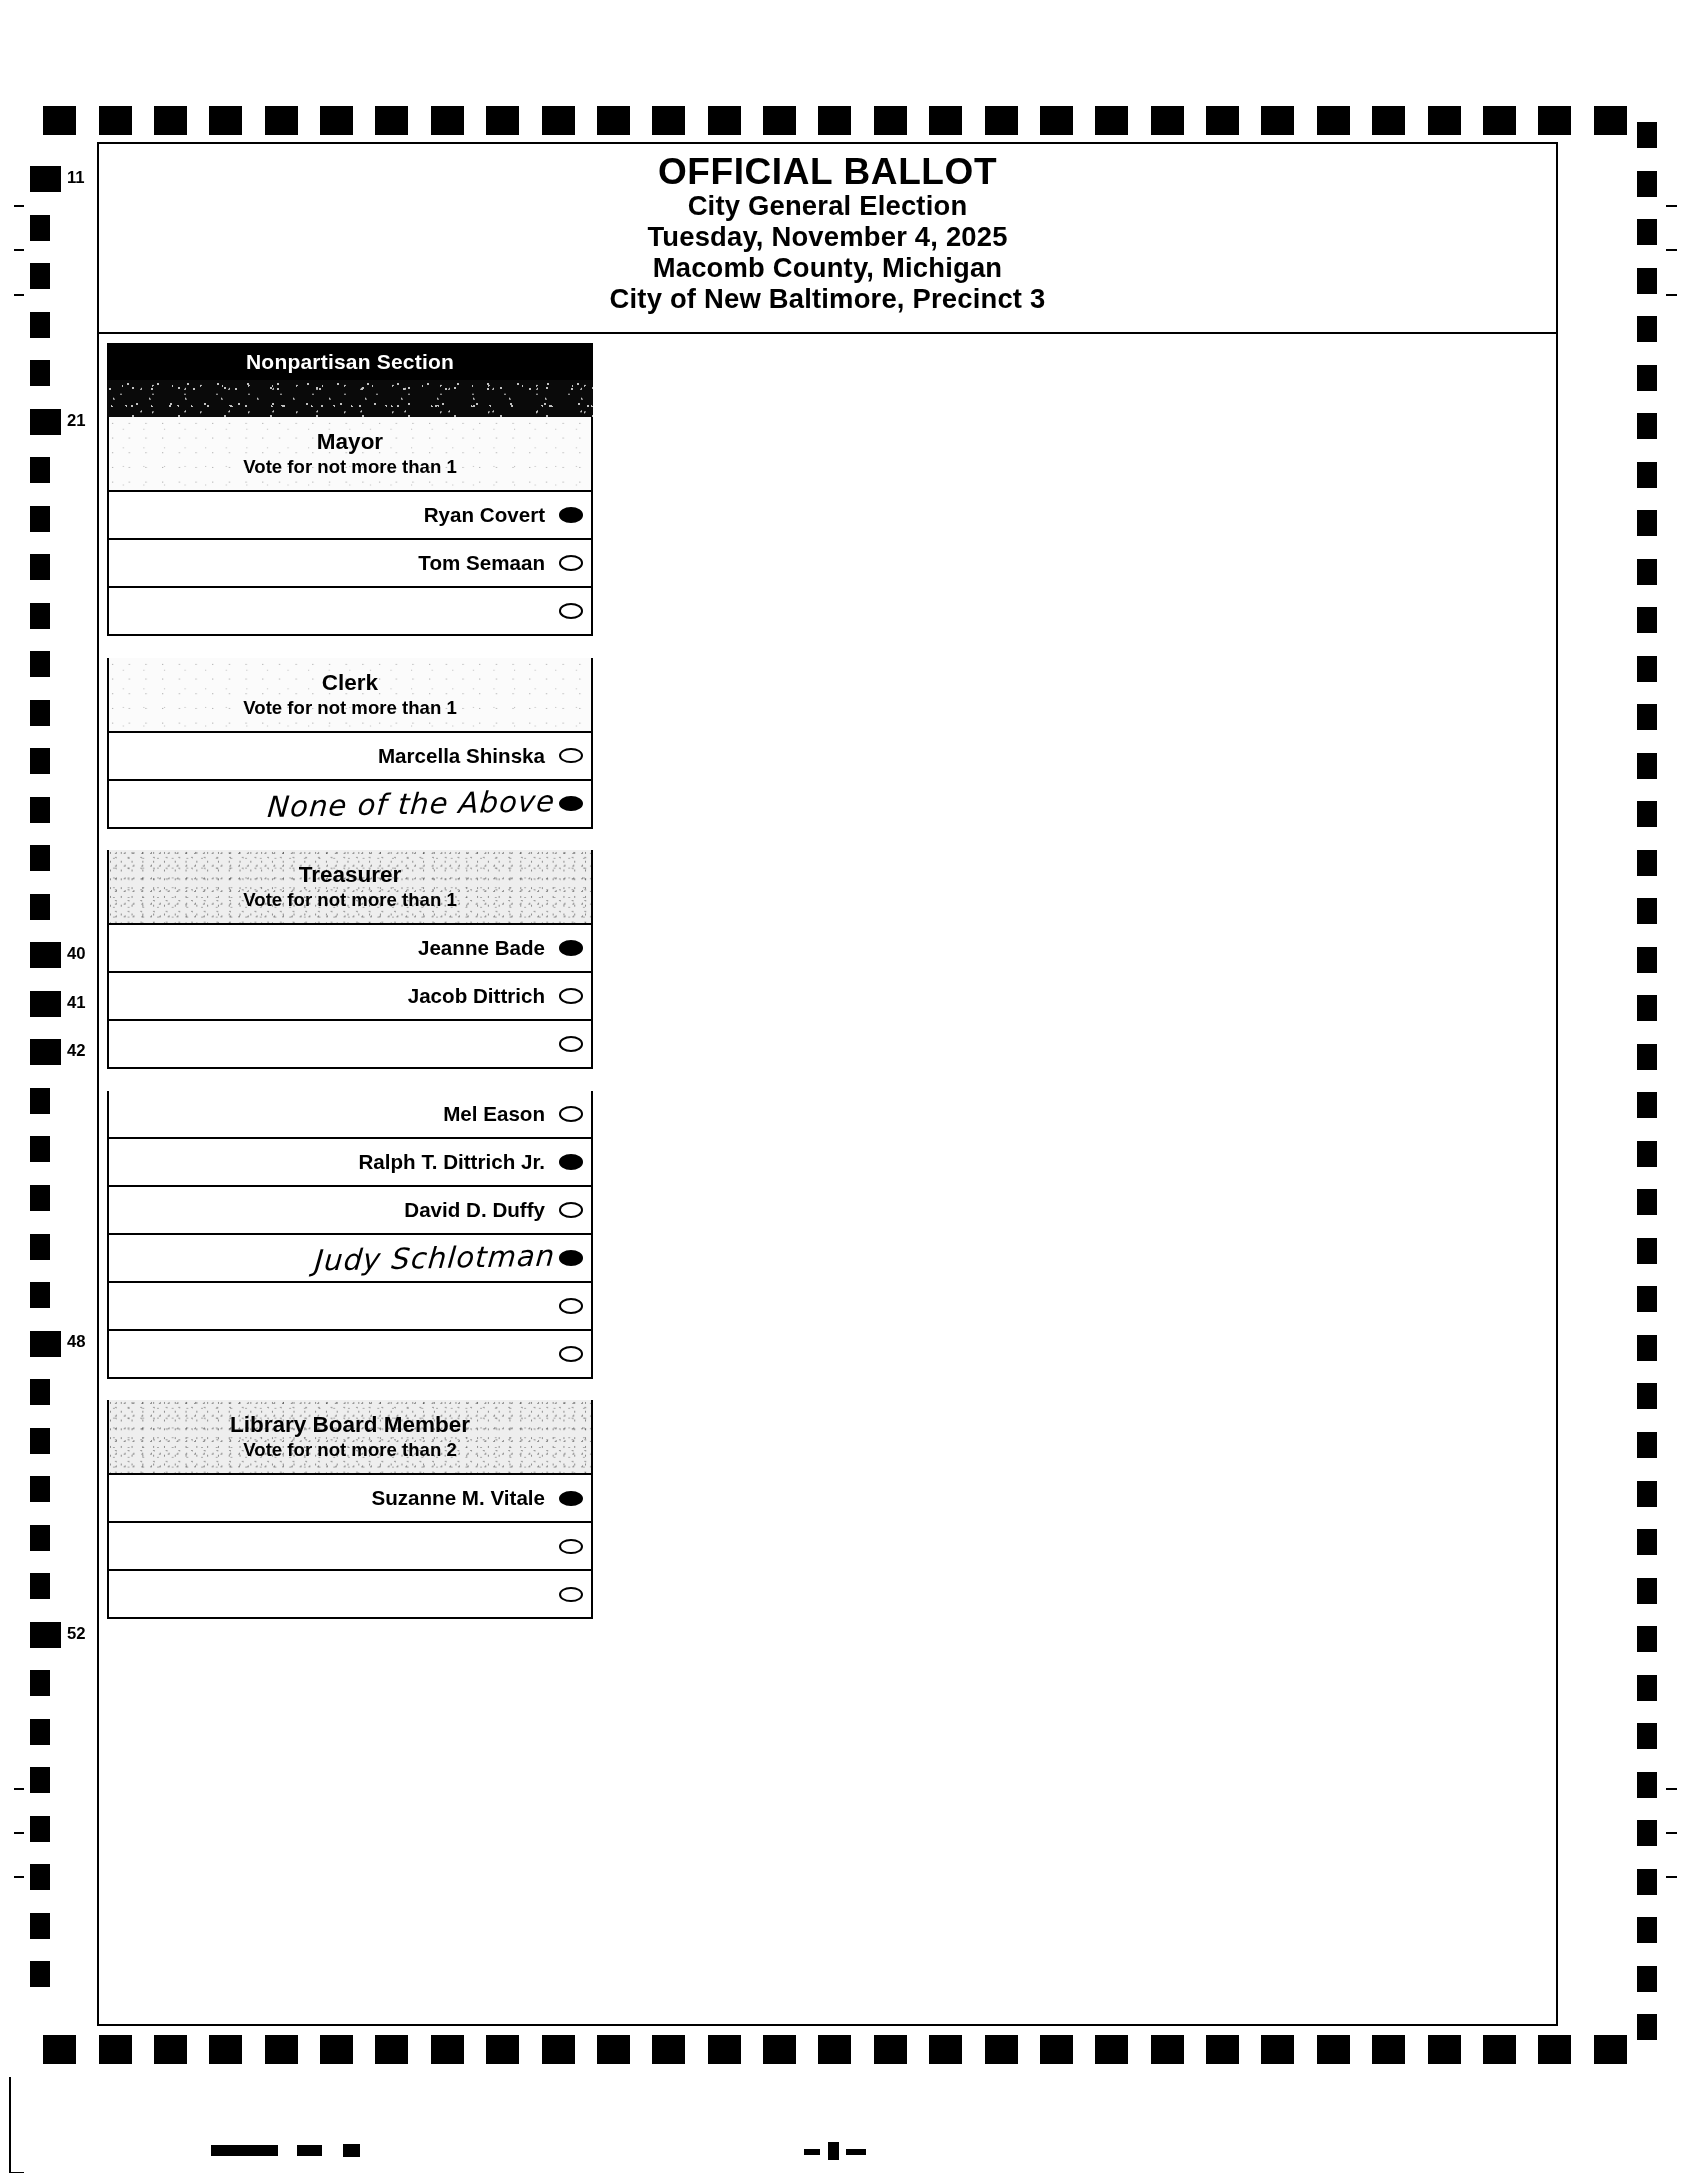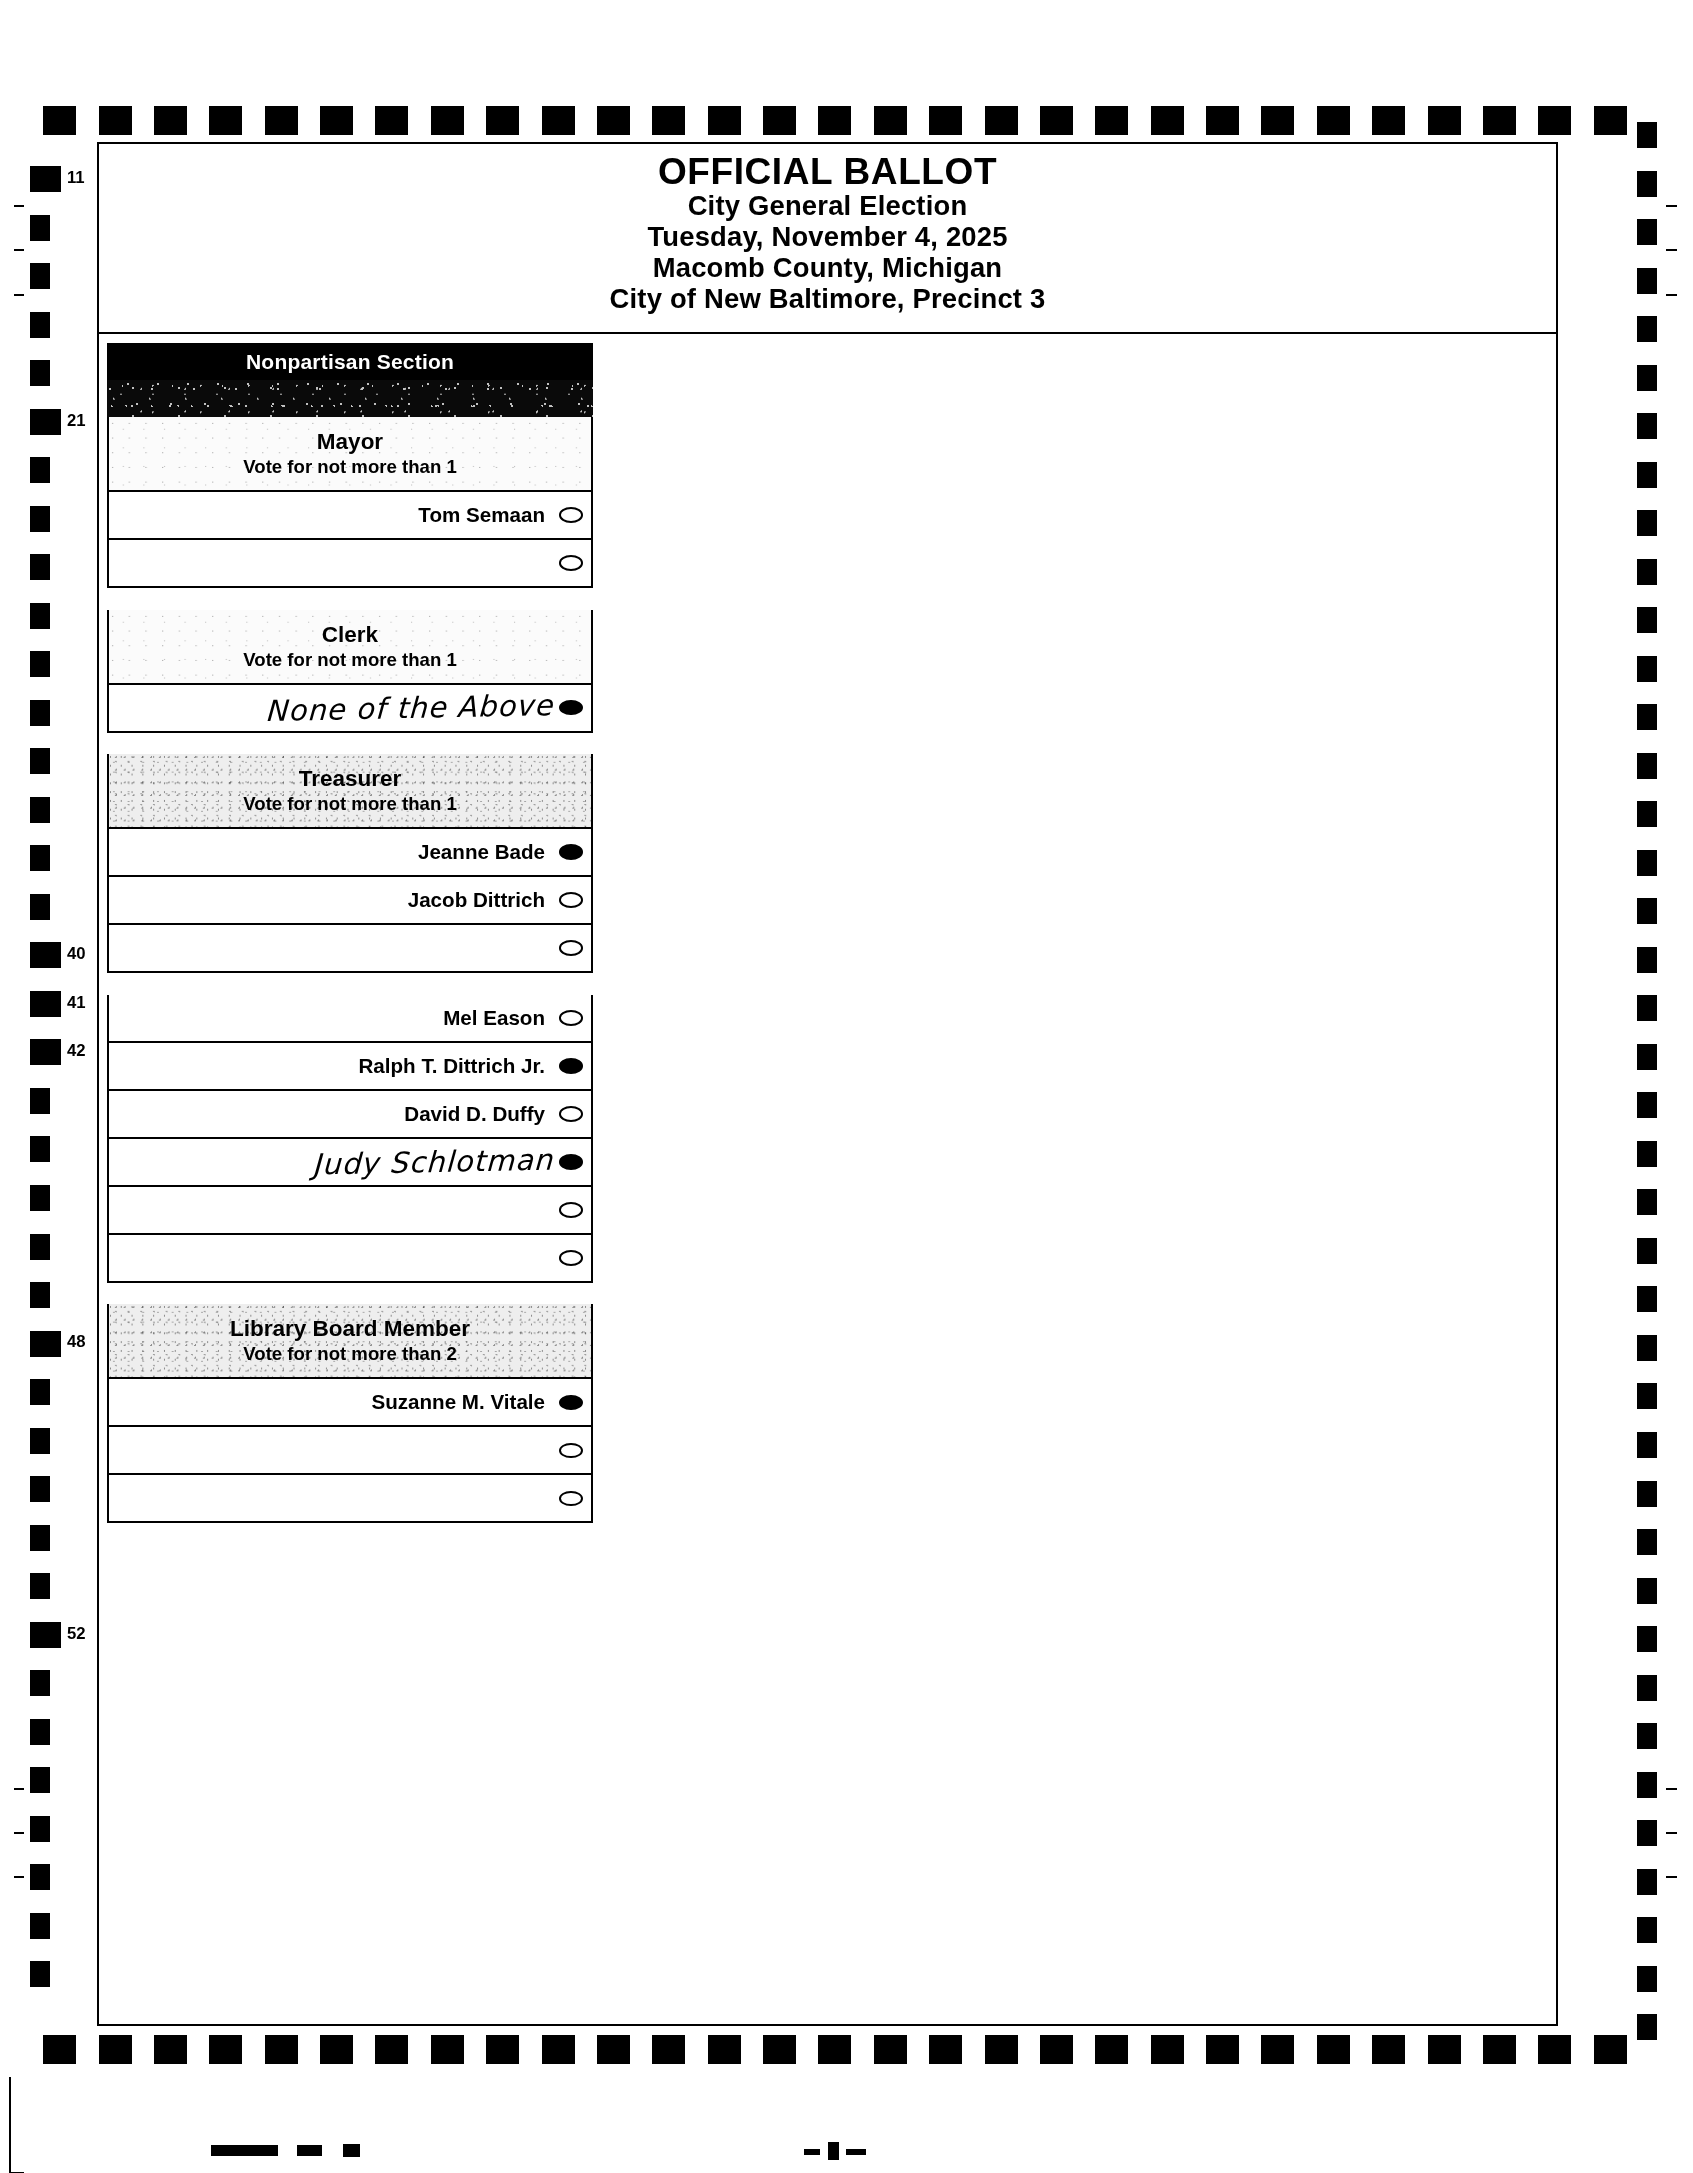--- a/index.html
+++ b/index.html
@@ -306,31 +306,39 @@
 
   <div class="contest-col">
     <div class="sec-head">Nonpartisan Section</div>
     <div class="sec-noise"></div>
     <div id="contests-root">
         <div class="contest-title light">
           <div class="contest-name">Mayor</div>
           <div class="contest-rule">Vote for not more than 1</div>
         </div>
         <div class="cand-row">
+          <span class="cand-name">Ryan Covert</span>
+          <span class="oval filled"></span>
+        </div>
+        <div class="cand-row">
           <span class="cand-name">Tom Semaan</span>
           <span class="oval"></span>
         </div>
         <div class="cand-row">
           <span class="cand-name"></span>
           <span class="oval"></span>
         </div>
         <div class="spacer-gap"></div>
         <div class="contest-title light">
           <div class="contest-name">Clerk</div>
           <div class="contest-rule">Vote for not more than 1</div>
+        </div>
+        <div class="cand-row">
+          <span class="cand-name">Marcella Shinska</span>
+          <span class="oval"></span>
         </div>
         <div class="cand-row">
           <span class="writein-name">None of the Above</span>
           <span class="oval filled"></span>
         </div>
         <div class="spacer-gap"></div>
         <div class="contest-title grey">
           <div class="contest-name">Treasurer</div>
           <div class="contest-rule">Vote for not more than 1</div>
         </div>

